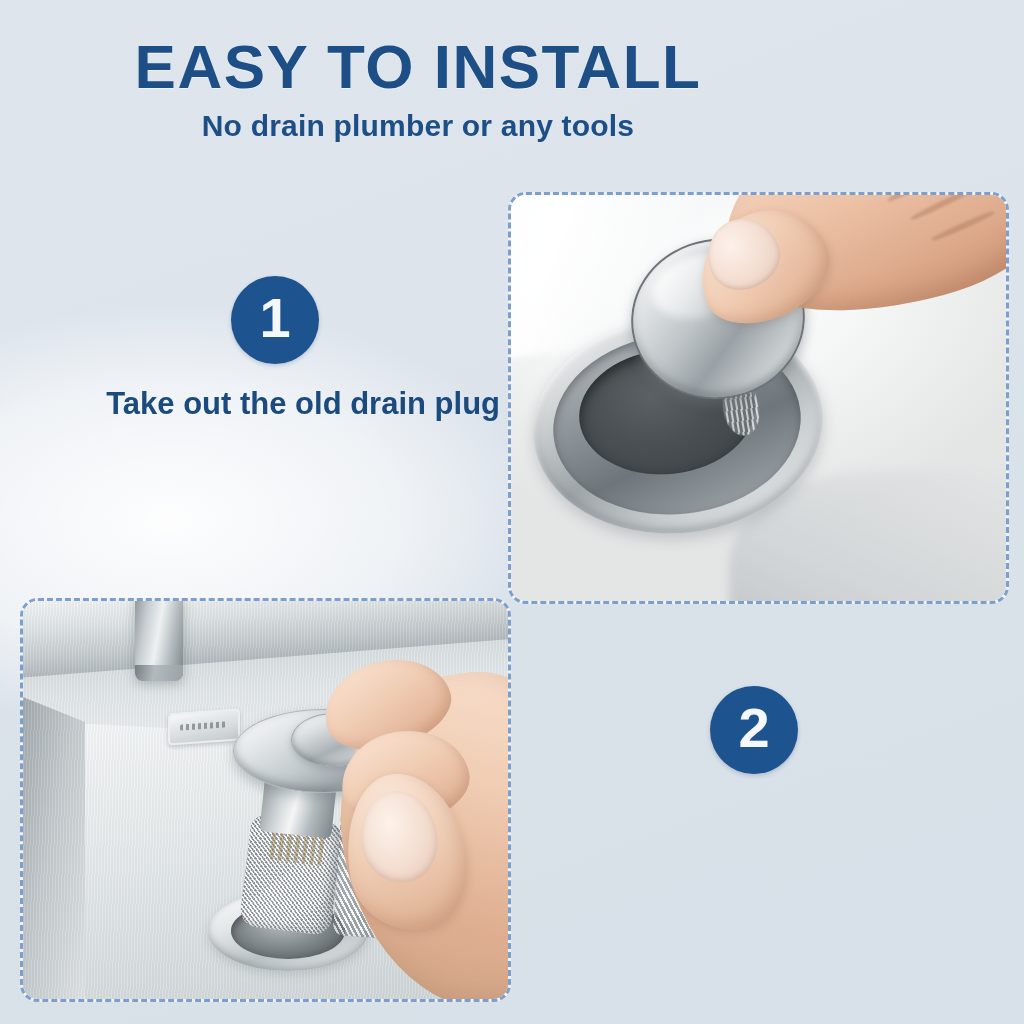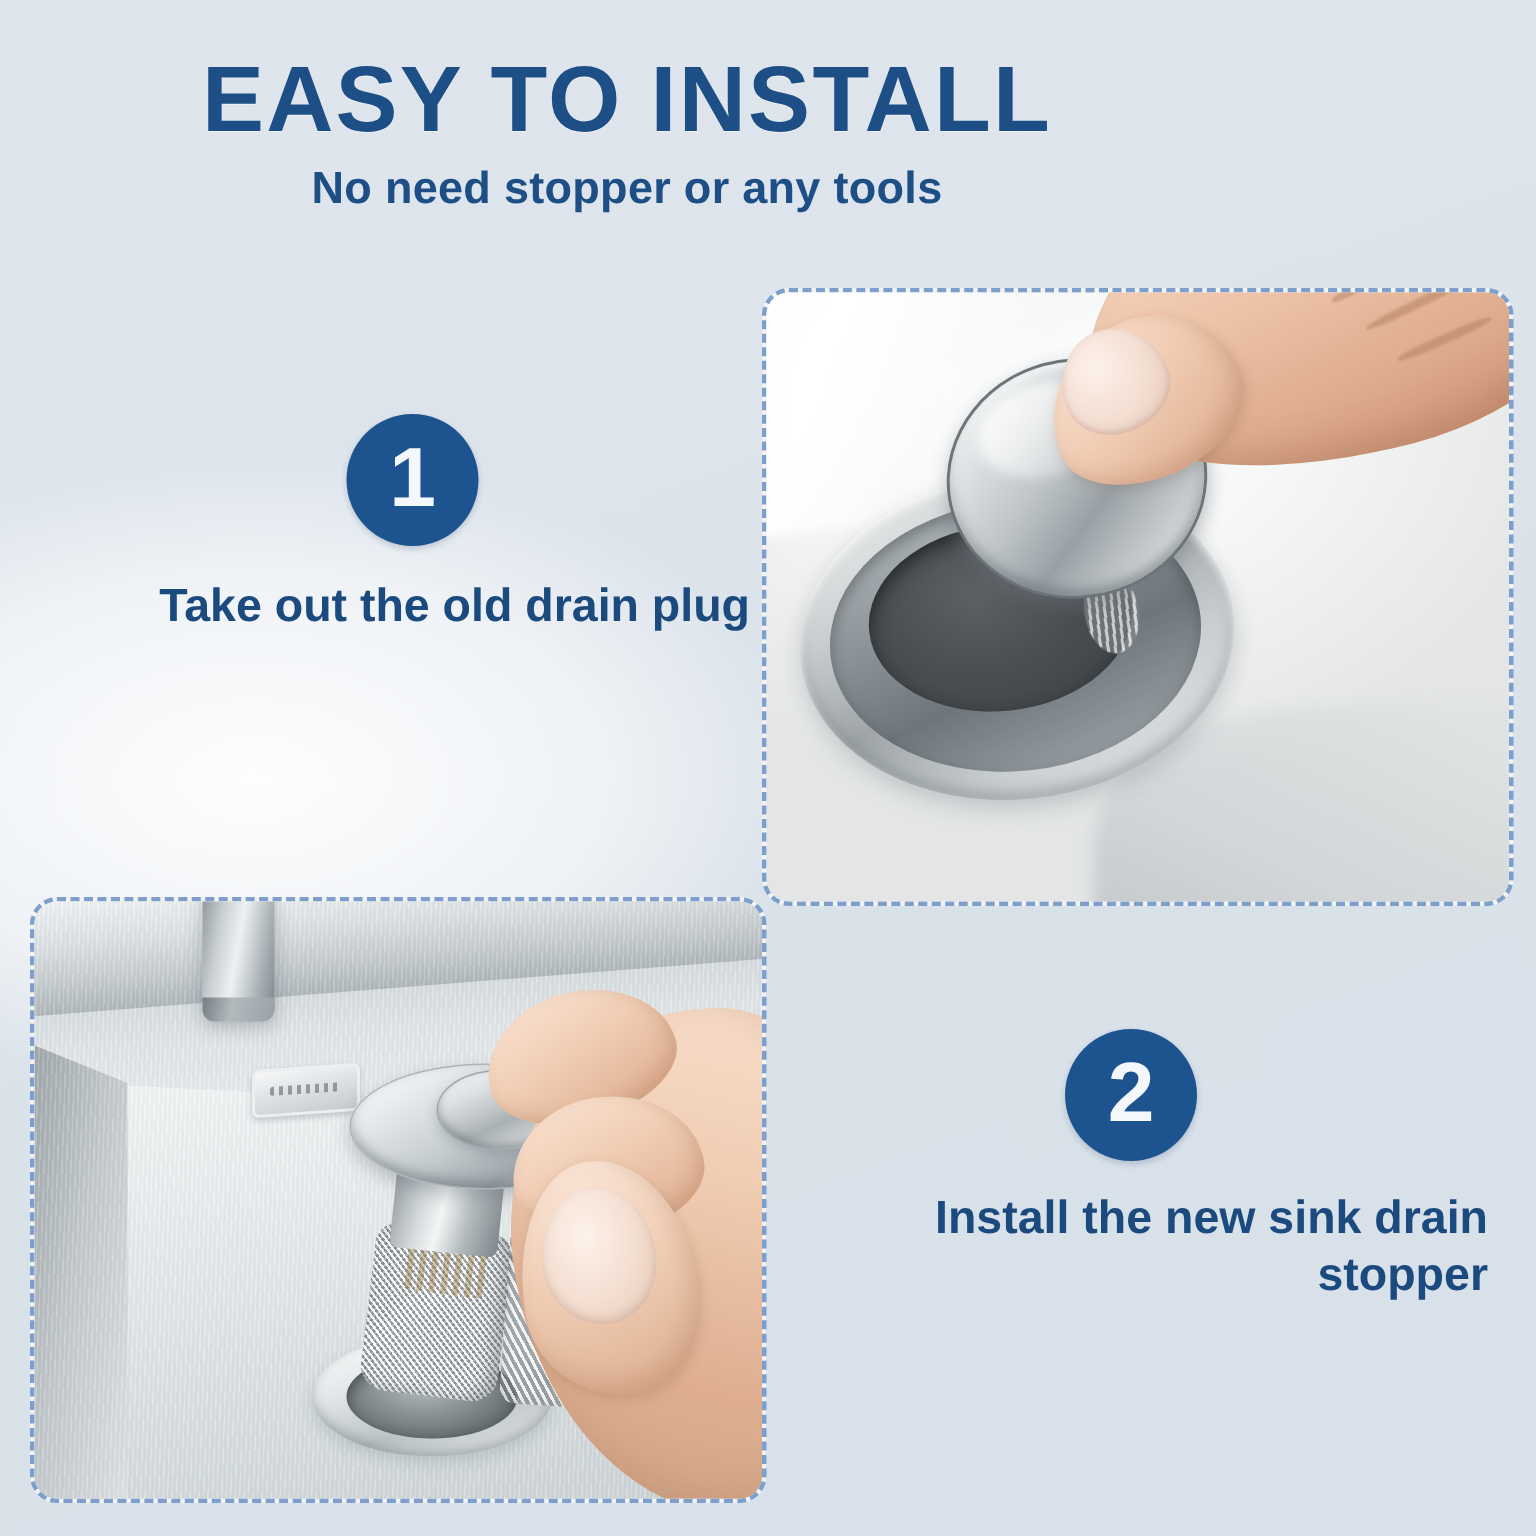--- a/index.html
+++ b/index.html
@@ -487,32 +487,31 @@
     box-shadow: inset 0 -3px 6px rgba(190,150,130,0.45);
   }
 </style>
 </head>
 <body>
 
 <div id="infographic">
 
   <div class="header">
     <h1 class="title">EASY TO INSTALL</h1>
-    <p class="subtitle">No need stopper or any tools</p>
+    <p class="subtitle">No drain plumber or any tools</p>
   </div>
 
   <div class="step-badge" id="badge-1">
     <span class="num">1</span>
   </div>
   <div class="step-caption" id="caption-1">Take out the old drain plug</div>
 
   <div class="step-badge" id="badge-2">
     <span class="num">2</span>
   </div>
-  <div class="step-caption" id="caption-2">Install the new sink drain stopper</div>
 
   <div class="photo-panel" id="panel-top-right">
     <div class="photo-inner">
       <div class="tr-bg"></div>
       <div class="tr-sheen"></div>
       <div class="tr-shadowband"></div>
 
       <div class="drain-outer"></div>
       <div class="drain-mid"></div>
       <div class="drain-hole"></div>

